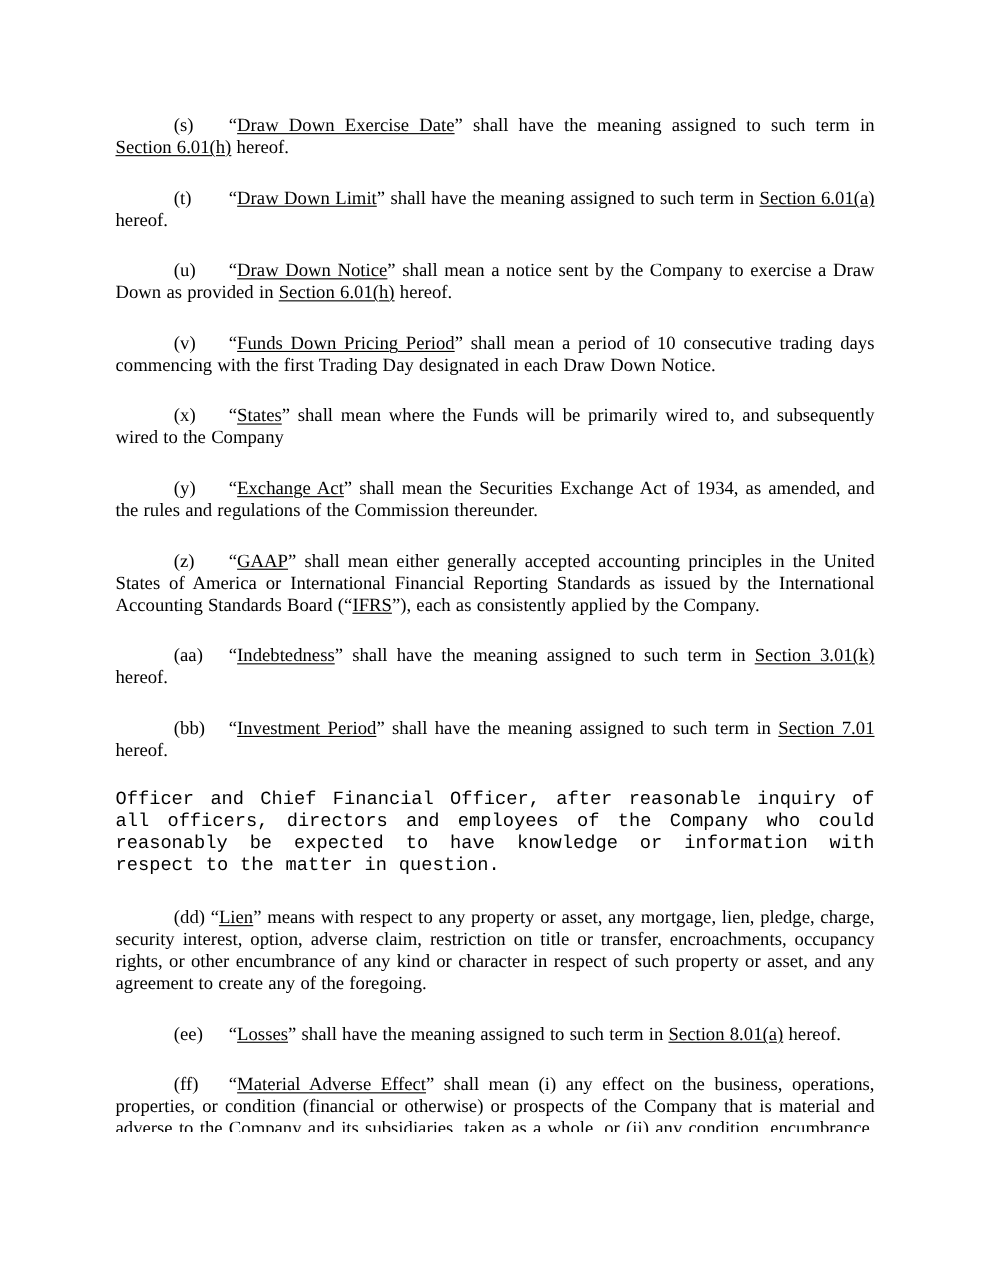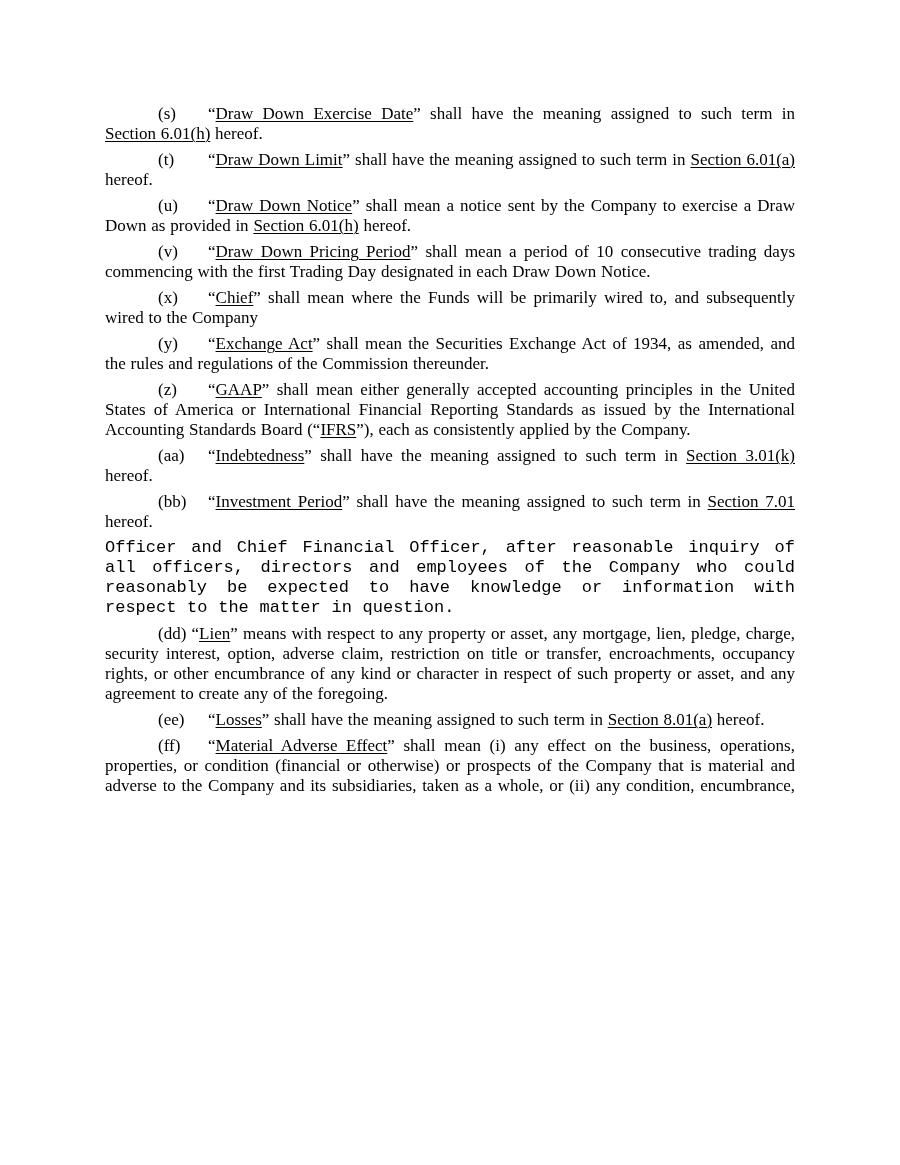--- a/index.html
+++ b/index.html
@@ -20,21 +20,21 @@
     padding: 104px 105px 0 105px;
     overflow: hidden;
   }
   .doc-body p.para {
     margin: 0;
     text-align: justify;
     text-indent: 53px;
     word-spacing: 0.5px;
   }
   .doc-body p.para + p.para {
-    margin-top: 6px;
+    margin-top: 26px;
   }
   .doc-body p.para.continuation {
     text-indent: 0;
     margin-top: 59px;
     font-family: Liberation Mono, monospace;
   }
   .doc-body p.para.clipped {
     text-align-last: justify;
   }
   .label.tab {
@@ -60,22 +60,22 @@
   }
 </style>
 </head>
 <body>
 
 <div class="page">
   <div class="doc-body" id="doc-body">
       <p class="para"><span class="label tab">(s)</span><span>“</span><span class="u">Draw Down Exercise Date</span><span>” shall have the meaning assigned to such term in </span><span class="u">Section 6.01(h)</span><span> hereof.</span></p>
       <p class="para"><span class="label tab">(t)</span><span>“</span><span class="u">Draw Down Limit</span><span>” shall have the meaning assigned to such term in </span><span class="u">Section 6.01(a)</span><span> hereof.</span></p>
       <p class="para"><span class="label tab">(u)</span><span>“</span><span class="u">Draw Down Notice</span><span>” shall mean a notice sent by the Company to exercise a Draw Down as provided in </span><span class="u">Section 6.01(h)</span><span> hereof.</span></p>
-      <p class="para"><span class="label tab">(v)</span><span>“</span><span class="u">Draw Down Pricing Period</span><span>” shall mean a period of 10 consecutive trading days commencing with the first Trading Day designated in each Draw Down Notice.</span></p>
-      <p class="para"><span class="label tab">(x)</span><span>“</span><span class="u">Chief</span><span>” shall mean where the Funds will be primarily wired to, and subsequently wired to the Company</span></p>
+      <p class="para"><span class="label tab">(v)</span><span>“</span><span class="u">Funds Down Pricing Period</span><span>” shall mean a period of 10 consecutive trading days commencing with the first Trading Day designated in each Draw Down Notice.</span></p>
+      <p class="para"><span class="label tab">(x)</span><span>“</span><span class="u">States</span><span>” shall mean where the Funds will be primarily wired to, and subsequently wired to the Company</span></p>
       <p class="para"><span class="label tab">(y)</span><span>“</span><span class="u">Exchange Act</span><span>” shall mean the Securities Exchange Act of 1934, as amended, and the rules and regulations of the Commission thereunder.</span></p>
       <p class="para"><span class="label tab">(z)</span><span>“</span><span class="u">GAAP</span><span>” shall mean either generally accepted accounting principles in the United States of America or International Financial Reporting Standards as issued by the International Accounting Standards Board (“</span><span class="u">IFRS</span><span>”), each as consistently applied by the Company.</span></p>
       <p class="para"><span class="label tab">(aa)</span><span>“</span><span class="u">Indebtedness</span><span>” shall have the meaning assigned to such term in </span><span class="u">Section 3.01(k)</span><span> hereof.</span></p>
       <p class="para"><span class="label tab">(bb)</span><span>“</span><span class="u">Investment Period</span><span>” shall have the meaning assigned to such term in </span><span class="u">Section 7.01</span><span> hereof.</span></p>
       <p class="para continuation"><span>Officer and Chief Financial Officer, after reasonable inquiry of all officers, directors and employees of the Company who could reasonably be expected to have knowledge or information with respect to the matter in question.</span></p>
       <p class="para"><span class="label">(dd)</span> <span>“</span><span class="u">Lien</span><span>” means with respect to any property or asset, any mortgage, lien, pledge, charge, security interest, option, adverse claim, restriction on title or transfer, encroachments, occupancy rights, or other encumbrance of any kind or character in respect of such property or asset, and any agreement to create any of the foregoing.</span></p>
       <p class="para"><span class="label tab">(ee)</span><span>“</span><span class="u">Losses</span><span>” shall have the meaning assigned to such term in </span><span class="u">Section 8.01(a)</span><span> hereof.</span></p>
       <p class="para clipped"><span class="label tab">(ff)</span><span>“</span><span class="u">Material Adverse Effect</span><span>” shall mean (i) any effect on the business, operations, properties, or condition (financial or otherwise) or prospects of the Company that is material and adverse to the Company and its subsidiaries, taken as a whole, or (ii) any condition, encumbrance,</span></p>
     </div>
   <div class="footer">3</div>

